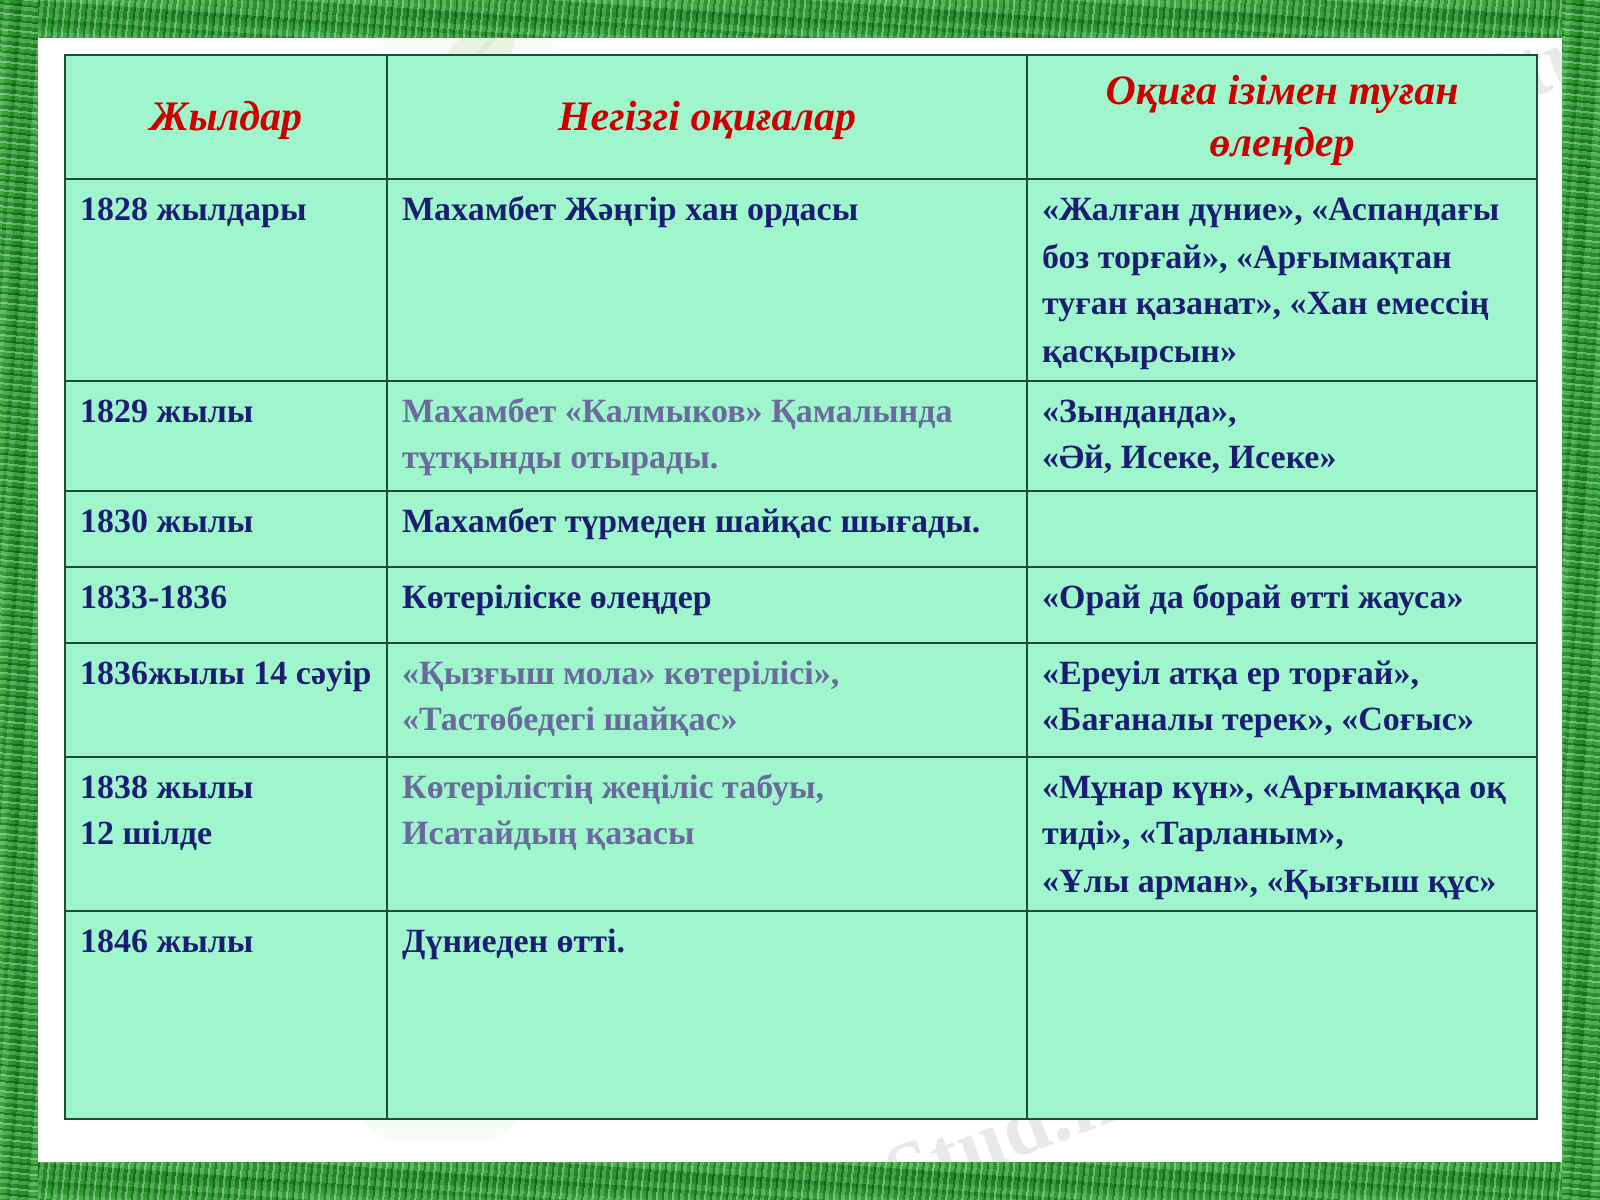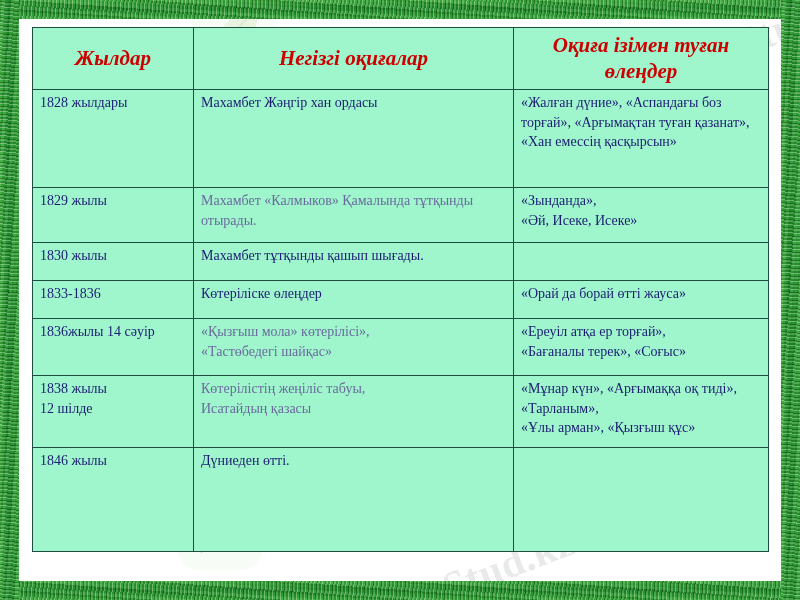--- a/index.html
+++ b/index.html
@@ -118,22 +118,22 @@
     color: #cc0000;
     font-weight: bold;
     font-style: italic;
     font-size: 21px;
     line-height: 1.22;
     display: block;
   }
 
   .cell-text {
     color: #1c1c73;
-    font-weight: normal;
-    font-size: 14px;
+    font-weight: bold;
+    font-size: 17px;
     line-height: 1.38;
     display: block;
     white-space: pre-line;
   }
   .cell-text.muted { color: #6a6a9e; }
 
   .r-h   { height: 59px; }
   .r-1   { height: 98px; }
   .r-2   { height: 55px; }
   .r-3   { height: 38px; }
@@ -214,21 +214,21 @@
         <td>
             <span class="cell-text">«Зынданда»,
 «Әй,  Исеке, Исеке»</span>
           </td>
       </tr>
       <tr class="r-3">
         <td>
             <span class="cell-text">1830 жылы</span>
           </td>
         <td>
-            <span class="cell-text">Махамбет тұтқынды қашып шығады.</span>
+            <span class="cell-text">Махамбет түрмеден шайқас шығады.</span>
           </td>
         <td>
             <span class="cell-text"></span>
           </td>
       </tr>
       <tr class="r-4">
         <td>
             <span class="cell-text">1833-1836</span>
           </td>
         <td>

